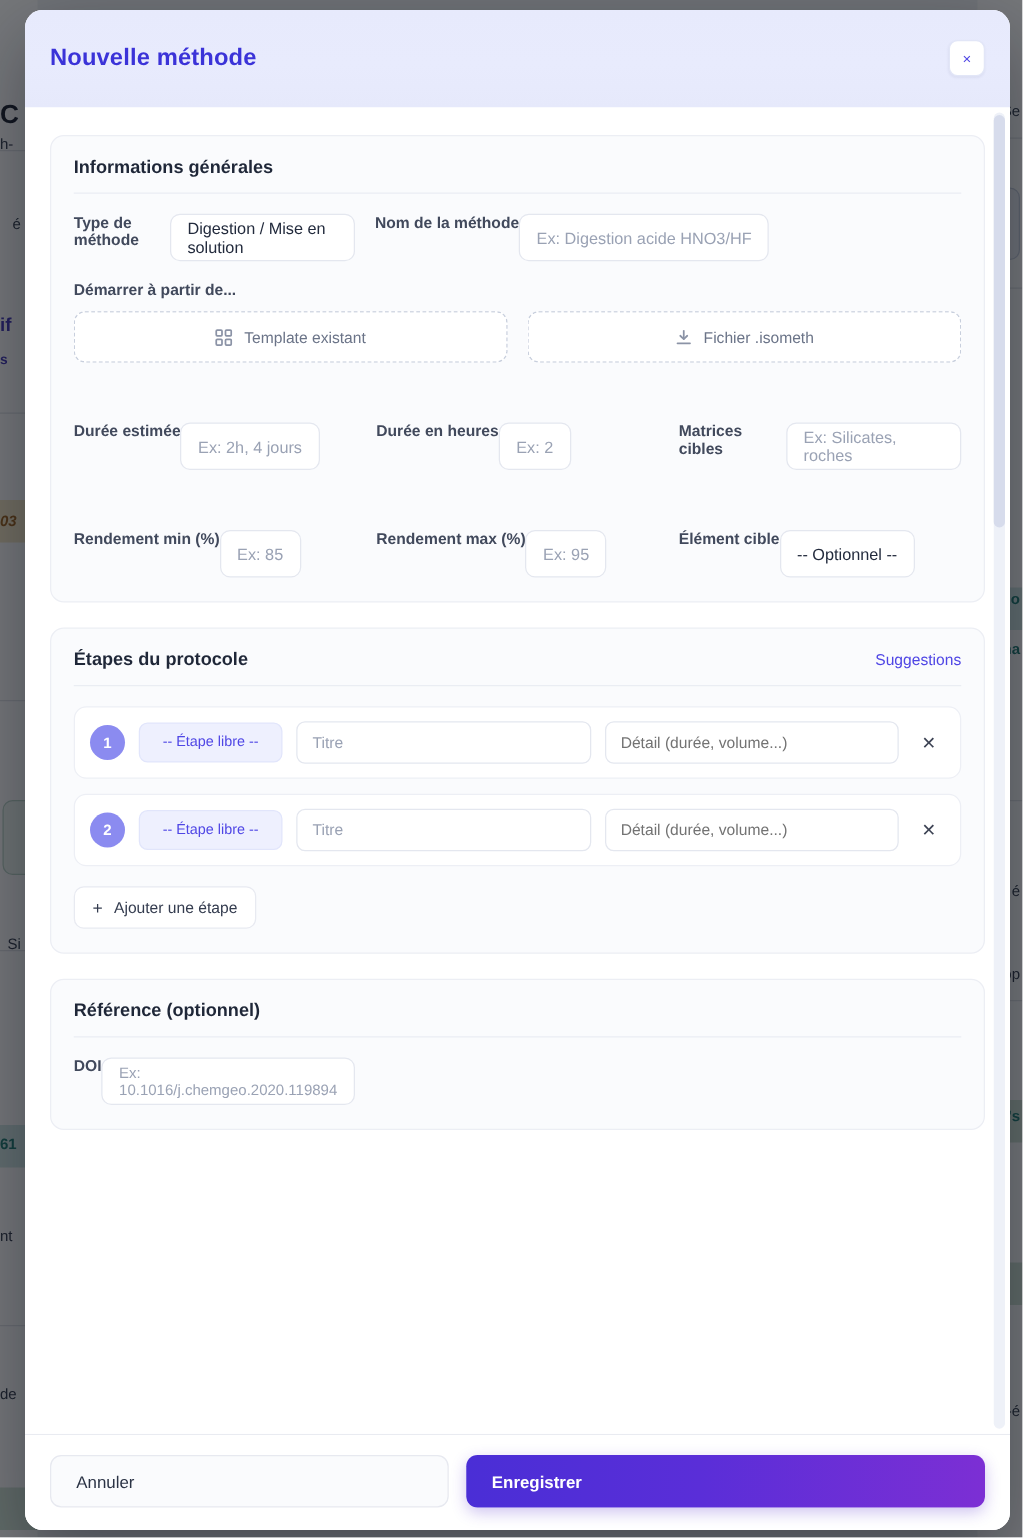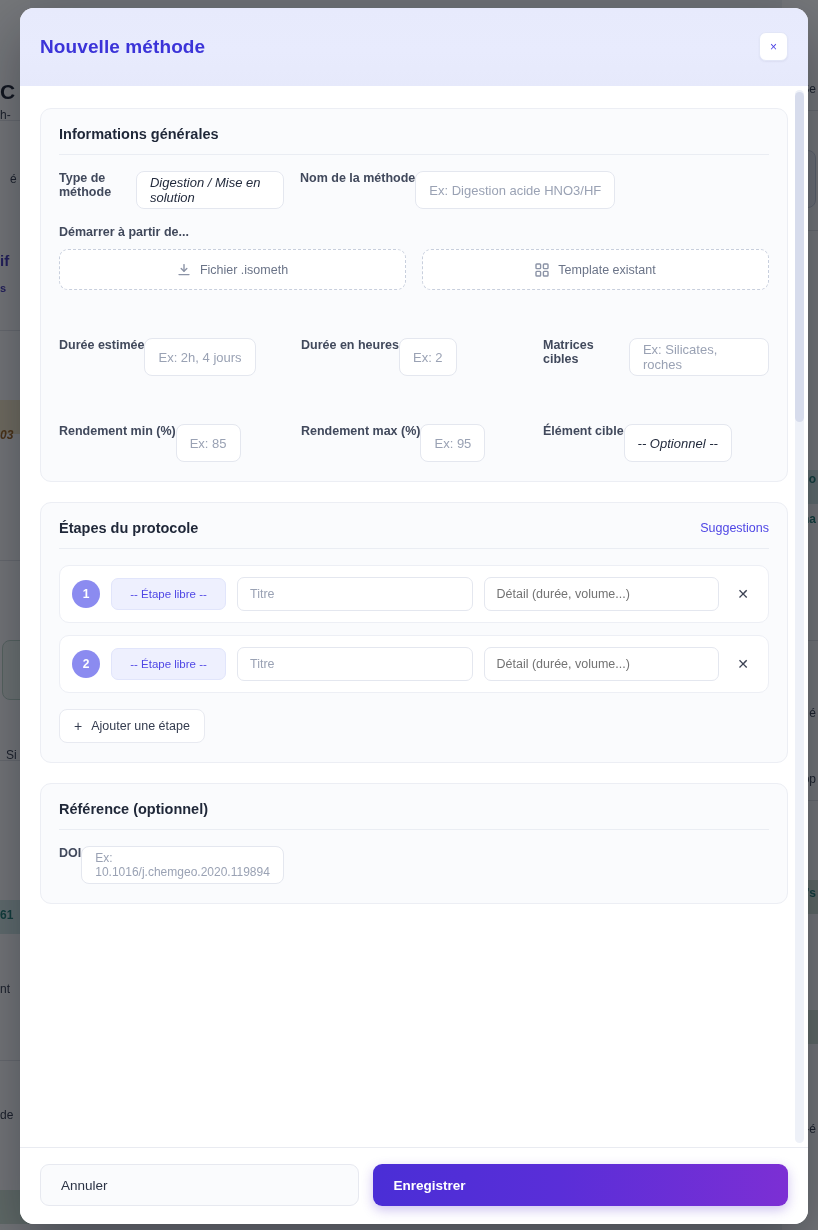--- a/index.html
+++ b/index.html
@@ -128,21 +128,21 @@
     height: 38px;
     background: #ffffff;
     border: 1px solid #e4e7ef;
     border-radius: 8px;
     padding: 0 13px;
     display: flex; align-items: center;
     font-size: 13px;
     color: #9aa2b4;
     cursor: text;
   }
-  .field.value { color: #232b3d; font-style: italic; }
+  .field.value { color: #232b3d; }
   .field.select { cursor: pointer; }
 
   
   .sub-lbl { font-size:12.5px; color:#41495c; font-weight:600; margin-bottom:10px; }
   .dashed-row { display:flex; gap:16px; }
   .dashed-btn {
     flex: 1 1 0;
     height: 41px;
     border: 1px dashed #c8cfdd;
     border-radius: 9px;
@@ -294,21 +294,21 @@
   <div class="bg-line" style="right:0; top:110px; width:36px;"></div>
   <div class="bg-line" style="right:0; top:230px; width:36px;"></div>
   <div class="bg-line" style="right:0; top:640px; width:36px;"></div>
   <div class="bg-line" style="right:0; top:800px; width:36px;"></div>
 
   <div class="bg-frag big" style="left:0; top:80px;">C</div>
   <div class="bg-frag" style="left:0; top:108px;">h-</div>
   <div class="bg-frag" style="left:10px; top:172px;">é</div>
   <div class="bg-frag blue" style="left:0; top:252px; font-size:15px;">if</div>
   <div class="bg-frag blue" style="left:0; top:282px; font-size:11px;">s</div>
-  <div class="bg-frag amber" style="left:0; top:428px;font-style:italic;">03</div>
+  <div class="bg-frag amber" style="left:0; top:410px;font-style:italic;">03</div>
   <div class="bg-frag" style="left:6px; top:748px;">Si</div>
   <div class="bg-frag teal" style="left:0; top:908px;">61</div>
   <div class="bg-frag" style="left:0; top:982px;">nt</div>
   <div class="bg-frag" style="left:0; top:1108px;">de</div>
   <div class="bg-frag" style="right:2px; top:82px;">Se</div>
   <div class="bg-frag teal" style="right:2px; top:472px;">Flo</div>
   <div class="bg-frag teal" style="right:2px; top:512px;">na</div>
   <div class="bg-frag" style="right:2px; top:706px;">é</div>
   <div class="bg-frag" style="right:2px; top:772px;">op</div>
   <div class="bg-frag teal" style="right:2px; top:886px;">y's</div>
@@ -346,39 +346,39 @@
           <div class="lbl">Nom de la méthode</div>
           <div class="field">Ex: Digestion acide HNO3/HF</div>
         </div>
       </div>
 
       <div class="row" style="display:block;">
         <div class="sub-lbl">Démarrer à partir de...</div>
         <div class="dashed-row">
           <div class="dashed-btn">
             <span>
-              <svg width="14" height="14" viewBox="0 0 14 14" fill="none" stroke="#8b93a6" stroke-width="1.4" stroke-linecap="round" stroke-linejoin="round">
-                <path d="M7 1.6v6.4"></path>
-                <path d="M4.2 5.6 7 8.3l2.8-2.7"></path>
-                <path d="M2 11.6h10"></path>
-              </svg>
-            </span>
-            <span>Fichier .isometh</span>
-          </div>
-          <div class="dashed-btn">
-            <span>
               <svg width="14" height="14" viewBox="0 0 14 14" fill="none" stroke="#8b93a6" stroke-width="1.4">
                 <rect x="1" y="1" width="4.6" height="4.6" rx="0.8"></rect>
                 <rect x="8.4" y="1" width="4.6" height="4.6" rx="0.8"></rect>
                 <rect x="1" y="8.4" width="4.6" height="4.6" rx="0.8"></rect>
                 <rect x="8.4" y="8.4" width="4.6" height="4.6" rx="0.8"></rect>
               </svg>
             </span>
             <span>Template existant</span>
           </div>
+          <div class="dashed-btn">
+            <span>
+              <svg width="14" height="14" viewBox="0 0 14 14" fill="none" stroke="#8b93a6" stroke-width="1.4" stroke-linecap="round" stroke-linejoin="round">
+                <path d="M7 1.6v6.4"></path>
+                <path d="M4.2 5.6 7 8.3l2.8-2.7"></path>
+                <path d="M2 11.6h10"></path>
+              </svg>
+            </span>
+            <span>Fichier .isometh</span>
+          </div>
         </div>
       </div>
 
       <div class="row">
         <div class="col col-1-3">
           <div class="lbl">Durée estimée</div>
           <div class="field">Ex: 2h, 4 jours</div>
         </div>
         <div class="col col-1-3">
           <div class="lbl">Durée en heures</div>

